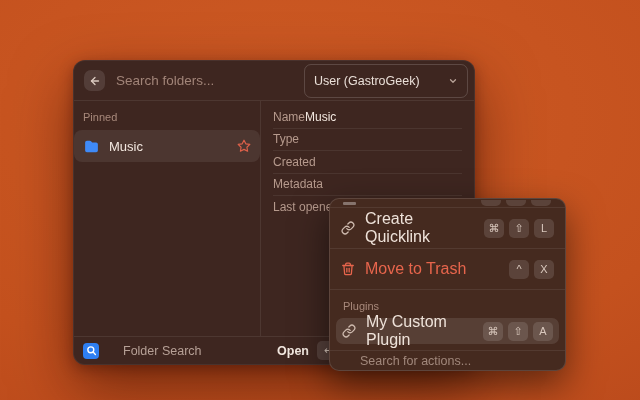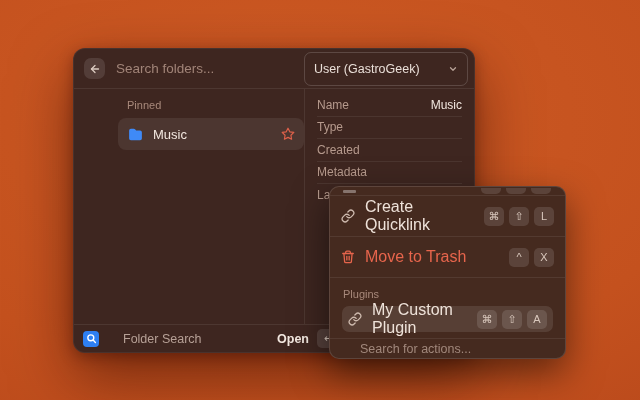--- a/index.html
+++ b/index.html
@@ -3,21 +3,21 @@
 <meta charset="utf-8">
 <style>
   * { margin:0; padding:0; box-sizing:border-box; }
   html,body { width:640px; height:400px; overflow:hidden; }
   body {
     font-family:"Liberation Sans", sans-serif;
     background: radial-gradient(120% 120% at 45% 30%, #cd5a24 0%, #c4511e 55%, #b2441a 100%);
     position:relative;
   }
   .window {
-    position:absolute; left:73px; top:48px; width:402px; height:305px;
+    position:absolute; left:73px; top:60px; width:402px; height:305px;
     background:#3e2620; border-radius:12px;
     box-shadow:0 24px 60px rgba(50,10,0,.55), 0 4px 14px rgba(50,10,0,.35);
     border:1px solid rgba(255,255,255,.06);
     display:flex; flex-direction:column;
   }
   
   .topbar { height:40px; flex-shrink:0; display:flex; align-items:center; gap:11px;
     padding:0 10px; border-bottom:1px solid rgba(255,255,255,.08); }
   .back-btn { width:21px; height:21px; border:none; border-radius:7px;
     background:rgba(255,255,255,.11); display:flex; align-items:center; justify-content:center;
@@ -27,31 +27,31 @@
     font-family:"Liberation Sans", sans-serif; font-size:13.5px; color:#f2e7df; }
   .search-input::placeholder { color:#a18478; opacity:1; }
   .dropdown { width:164px; height:26px; border:1px solid rgba(255,255,255,.16);
     border-radius:7px; display:flex; align-items:center; padding:16px 9px; gap:6px;
     color:#eadfd8; font-size:12.5px; cursor:pointer; flex-shrink:0; }
   .dropdown .dd-label { flex:1; white-space:nowrap; }
   .dropdown svg { stroke:#b8a298; flex-shrink:0; }
   
   .bodyrow { flex:1; display:flex; min-height:0; position:relative; }
   .sidebar { width:187px; flex-shrink:0; border-right:1px solid rgba(255,255,255,.08);
-    padding:8px 0 0;margin-left:44px; }
+    padding:8px 0 0; }
   .section-label { font-size:11px; color:#a8897b; padding:2px 9px 7px; }
   .side-item { height:32px; border-radius:8px; display:flex; align-items:center;
     gap:9px; padding:0 9px; cursor:pointer; }
   .side-item.selected { background:rgba(255,255,255,.075); }
   .side-item .label { font-size:13px; color:#f2e7df; }
   .side-item .star { margin-left:auto; display:flex; }
   
   .meta { flex:1; padding:5px 12px 0; min-width:0; }
   .meta-title { font-size:11.5px; color:#a8897b; padding:4px 0 6px; }
-  .meta-row { height:22.5px; display:flex; align-items:center; justify-content:space-between;
+  .meta-row { height:22.5px; display:flex; align-items:center; 
     border-bottom:1px solid rgba(255,255,255,.07); }
   .meta-row:last-child { border-bottom:none; }
   .meta-row .m-label { font-size:12px; color:#b69a8d; }
   .meta-row .m-value { font-size:12px; color:#f2e7df; white-space:nowrap; }
   
   .footer { height:28px; flex-shrink:0; border-top:1px solid rgba(255,255,255,.08);
     display:flex; align-items:center; padding:0 9px; gap:8px; }
   .app-icon { width:16px; height:16px; border-radius:4px; background:#2e7ff2;
     display:flex; align-items:center; justify-content:center; flex-shrink:0; }
   .footer .app-name { font-size:12.5px; color:#b6a096; flex:1;margin-left:16px; }
@@ -74,21 +74,21 @@
     border-radius:1px; background:rgba(255,255,255,.35); }
   .m-clipped .frag-key { position:absolute; bottom:1px; width:20px; height:6px;
     border-radius:0 0 5px 5px; background:rgba(255,255,255,.12); }
   .m-item { height:40px; flex-shrink:0; display:flex; align-items:center;
     gap:10px; padding:0 11px; cursor:pointer; }
   .m-item .m-label { font-size:16px; font-weight:500; color:#eee2d9; flex:1; }
   .m-item svg { stroke:#cdb9ad; flex-shrink:0; }
   .m-item.danger .m-label { color:#e7654c; }
   .m-item.danger svg { stroke:#e7654c; }
   .m-keys { display:flex; gap:5px; margin-left:auto; }
-  .m-item.selected-row { height:26px; margin:0 12px; padding:0 6px; border-radius:7px;
+  .m-item.selected-row { height:26px; margin:0 6px; padding:0 6px; border-radius:7px;
     background:rgba(255,255,255,.1); }
   .menu-section-label { font-size:11px; color:#a8897b; padding:10px 13px 6px; flex-shrink:0; }
   .menu-search-wrap { flex:1; display:flex; align-items:center; padding:0 30px; min-height:0; }
   .menu-search { width:100%; background:transparent; border:none; outline:none;
     font-family:"Liberation Sans", sans-serif; font-size:12.5px; color:#eee2d9; }
   .menu-search::placeholder { color:#a1887c; opacity:1; }
   .gap6 { height:6px; flex-shrink:0; }
 </style>
 </head>
 <body>

